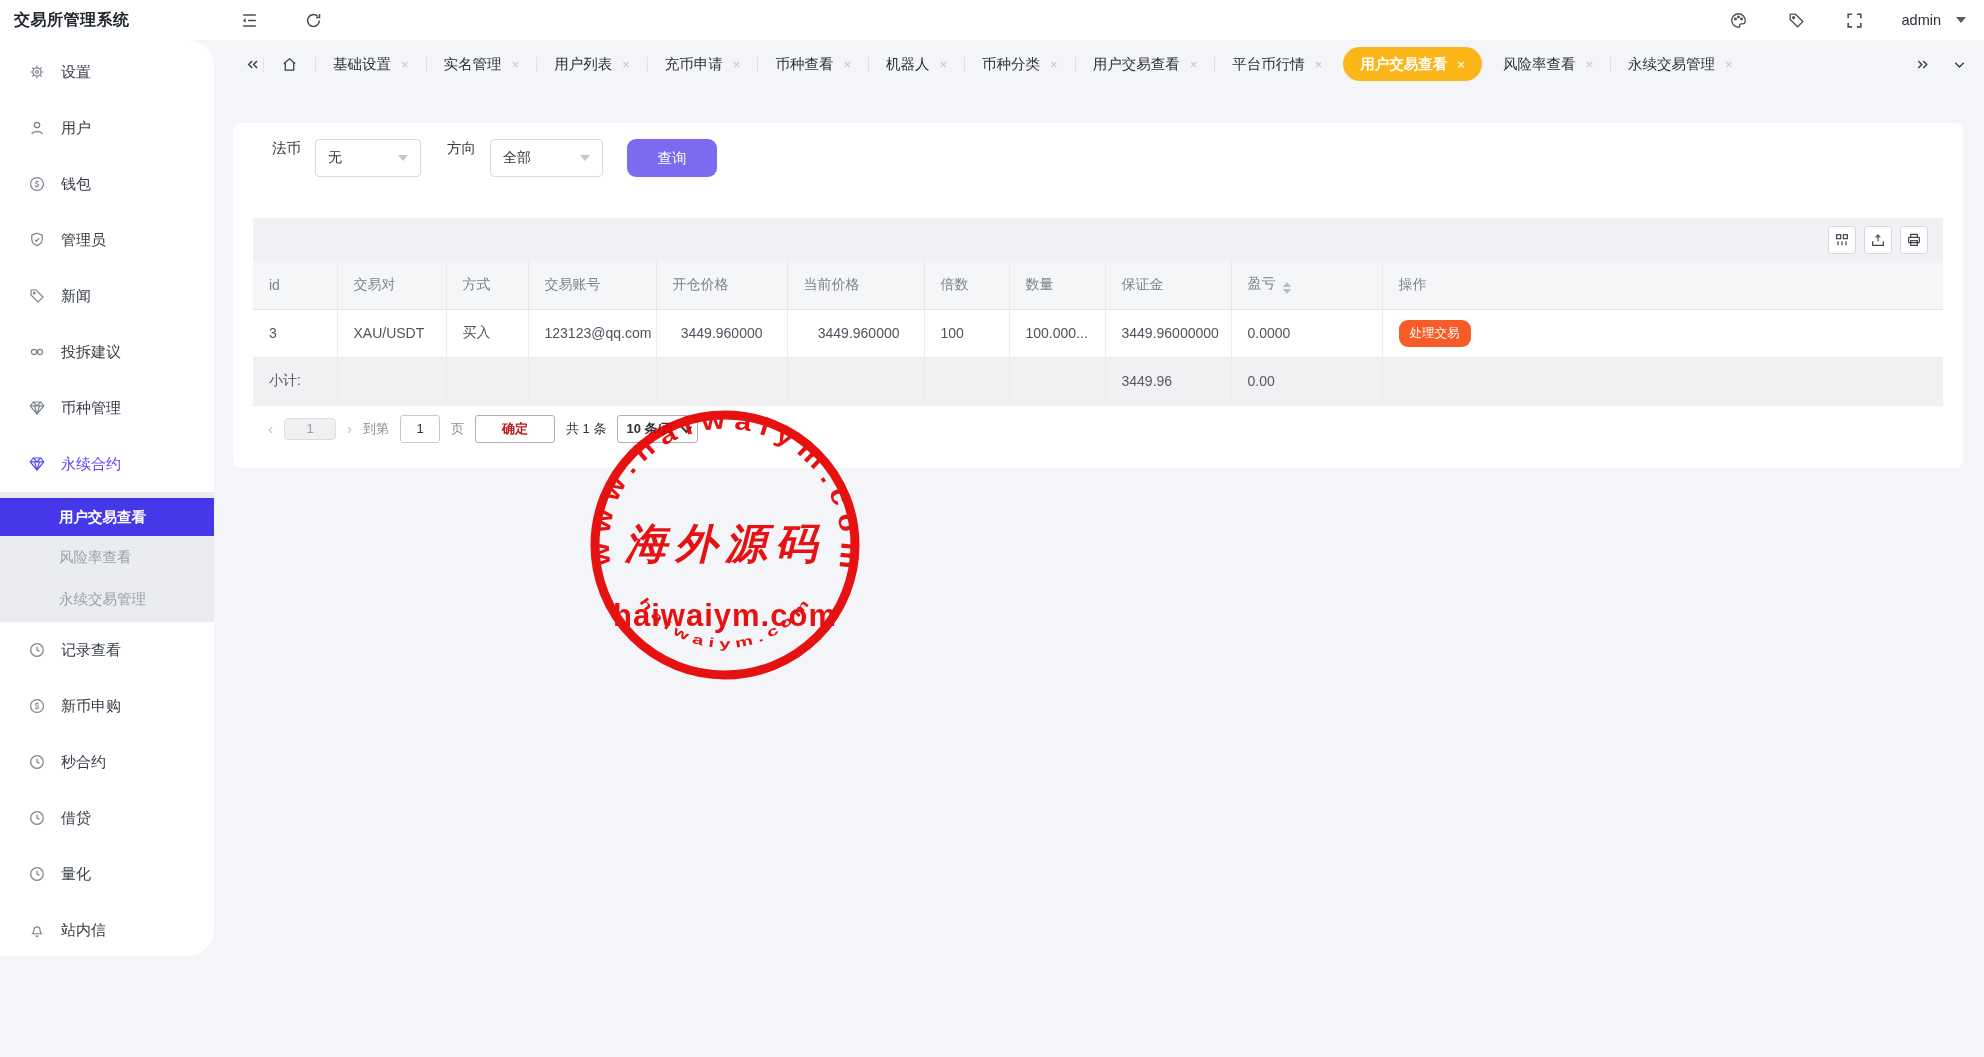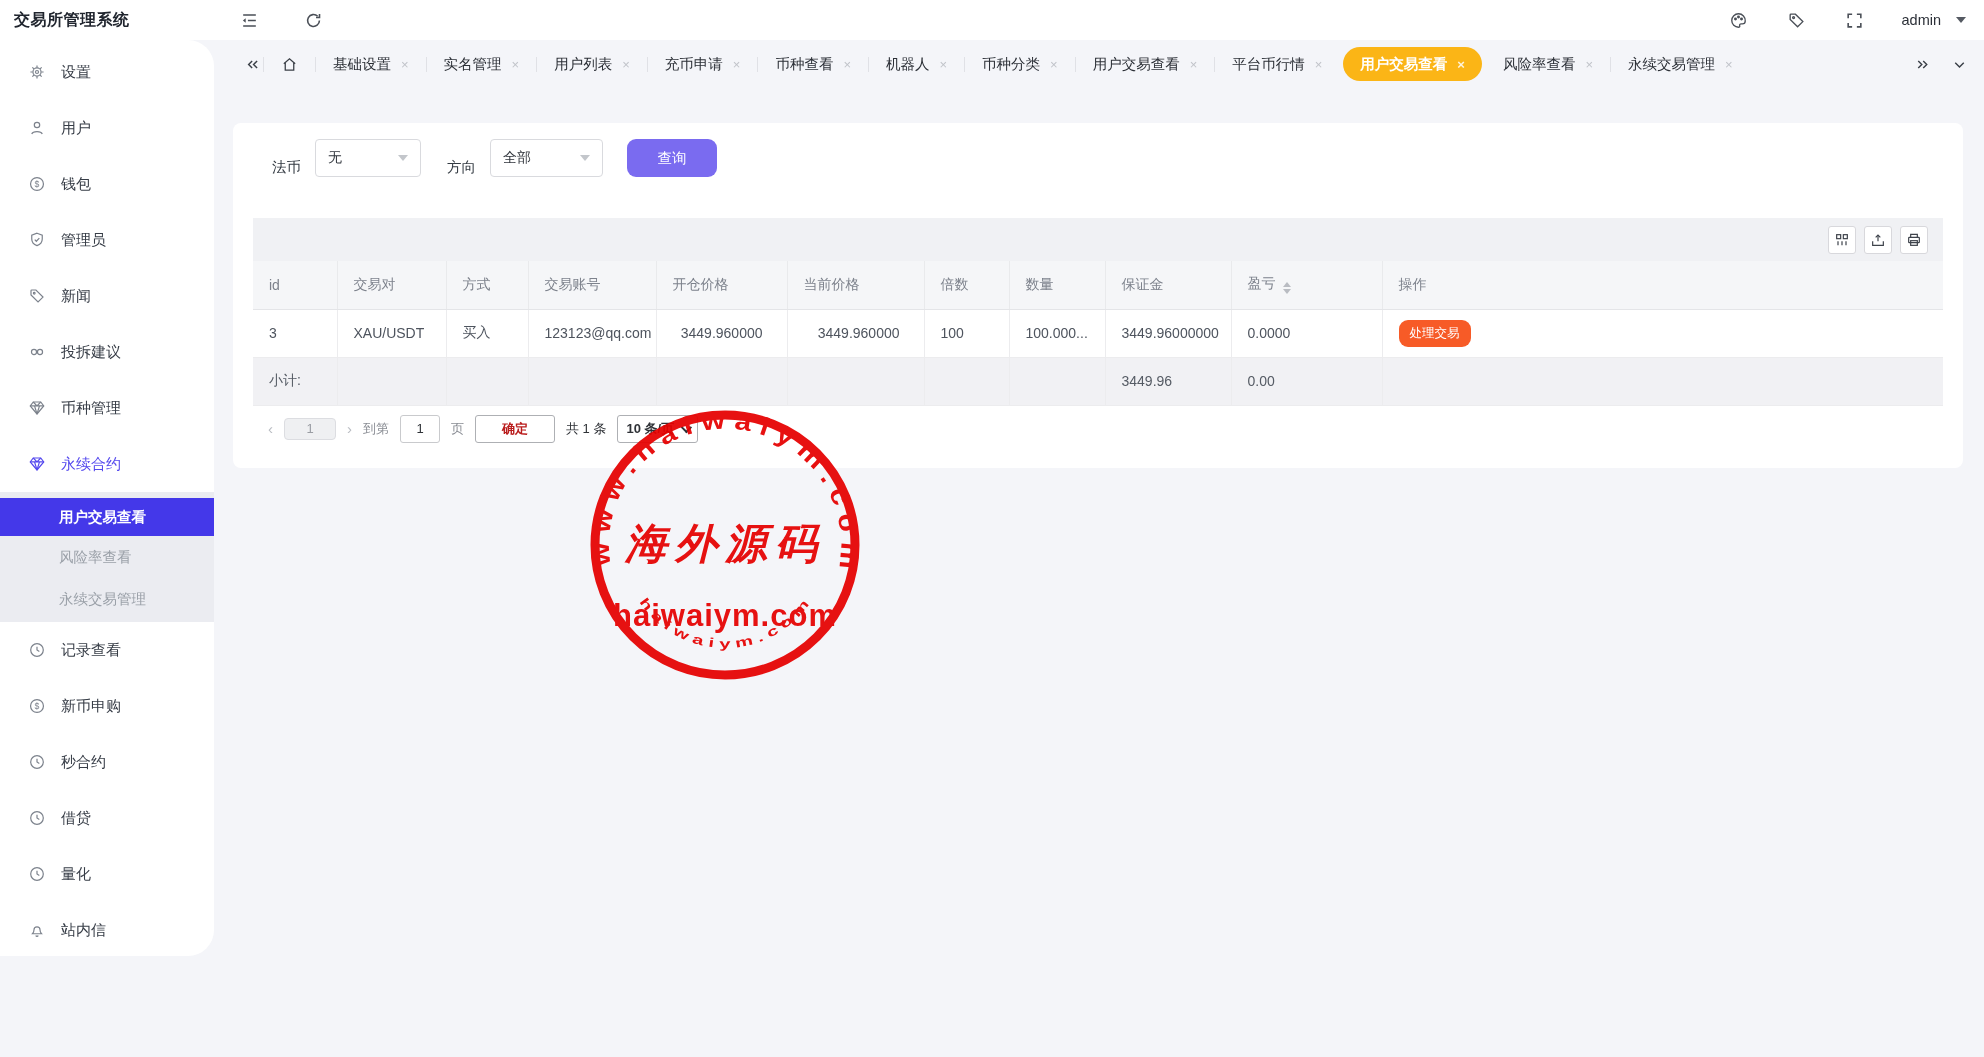--- a/index.html
+++ b/index.html
@@ -36,21 +36,21 @@
   .tab { display:flex; align-items:center; padding:0 15px; height:48px; font-size:14.5px; color:#2b2f36; cursor:pointer; white-space:nowrap; }
   .tab .x { margin-left:10px; color:#c0c3c9; font-size:13px; line-height:1; }
   .tab.home svg { width:17px; height:17px; color:#3a3f47; }
   .tab.active { background:#fbb516; height:34px; border-radius:17px; color:#fff; font-weight:700; margin:0 6px; padding:0 17px; }
   .tab.active .x { color:rgba(255,255,255,.85); }
   .tab-end { margin-left:auto; display:flex; align-items:center; gap:20px; padding-right:16px; color:#3a3f47; }
   .tab-end svg { width:17px; height:17px; cursor:pointer; }
 
   
   .card { position:absolute; left:233px; top:123px; width:1730px; height:345px; background:#fff; border-radius:8px; z-index:2; }
-  .filter-row { display:flex; align-items:flex-end; margin:16px 0 0 39px; }
+  .filter-row { display:flex; align-items:flex-start; margin:16px 0 0 39px; }
   .flabel { font-size:14.5px; color:#333a42; }
   .select { height:38px; border:1px solid #d9dade; border-radius:4px; background:#fff; display:flex; align-items:center; justify-content:space-between; padding:0 12px; font-size:14px; color:#30353c; cursor:pointer; }
   .sel-caret { width:0; height:0; border-left:5px solid transparent; border-right:5px solid transparent; border-top:6px solid #c3c6cb; }
   .sel-fiat { width:106px; margin-left:14px; }
   .lab-dir { margin-left:26px; }
   .sel-dir { width:113px; margin-left:14px; }
   .btn-primary { margin-left:24px; width:90px; height:38px; background:#7a6bf0; border:none; border-radius:9px; color:#fff; font-size:14.5px; cursor:pointer; font-family:inherit; }
 
   .toolbar { margin:41px 20px 0 20px; height:43px; background:#f0f1f4; display:flex; align-items:center; justify-content:flex-end; gap:8px; padding-right:15px; }
   .tool-btn { width:28px; height:28px; background:#fff; border:1px solid #d8d8dc; border-radius:3px; display:flex; align-items:center; justify-content:center; color:#3e434b; cursor:pointer; }

